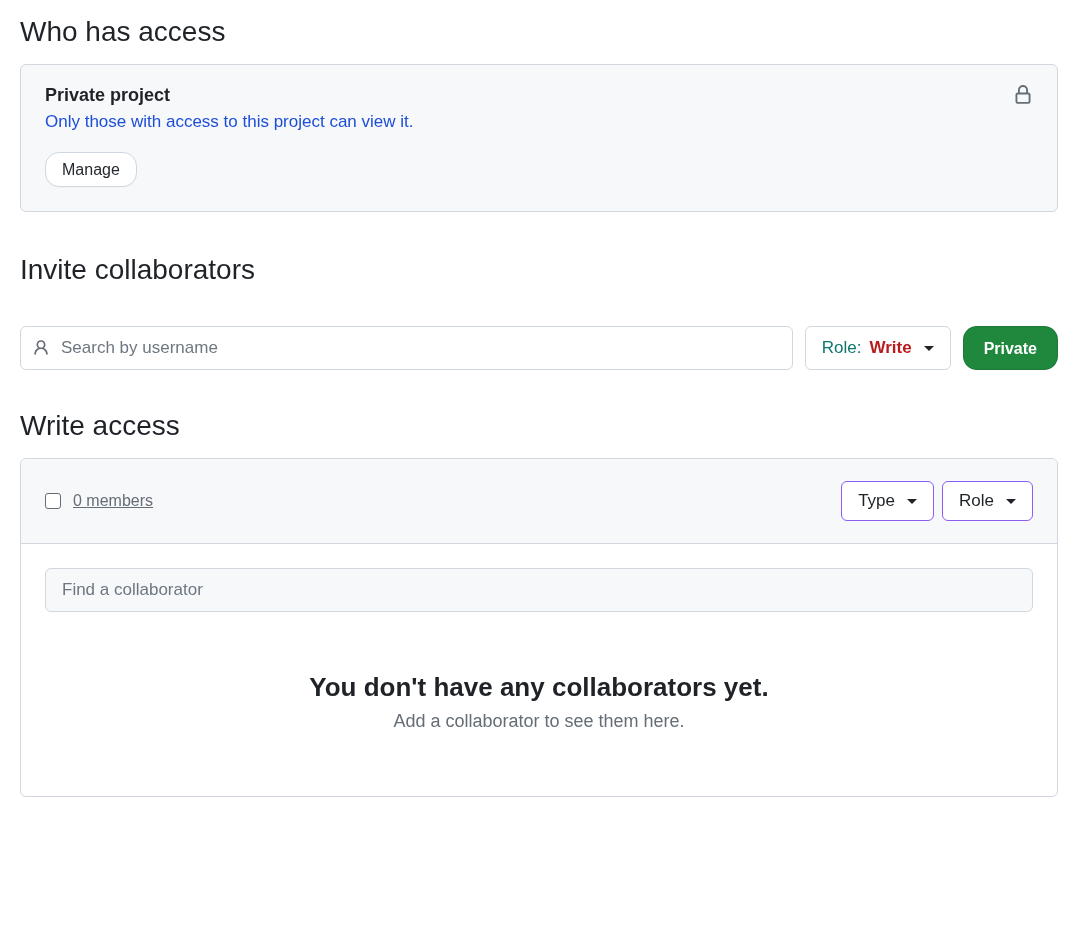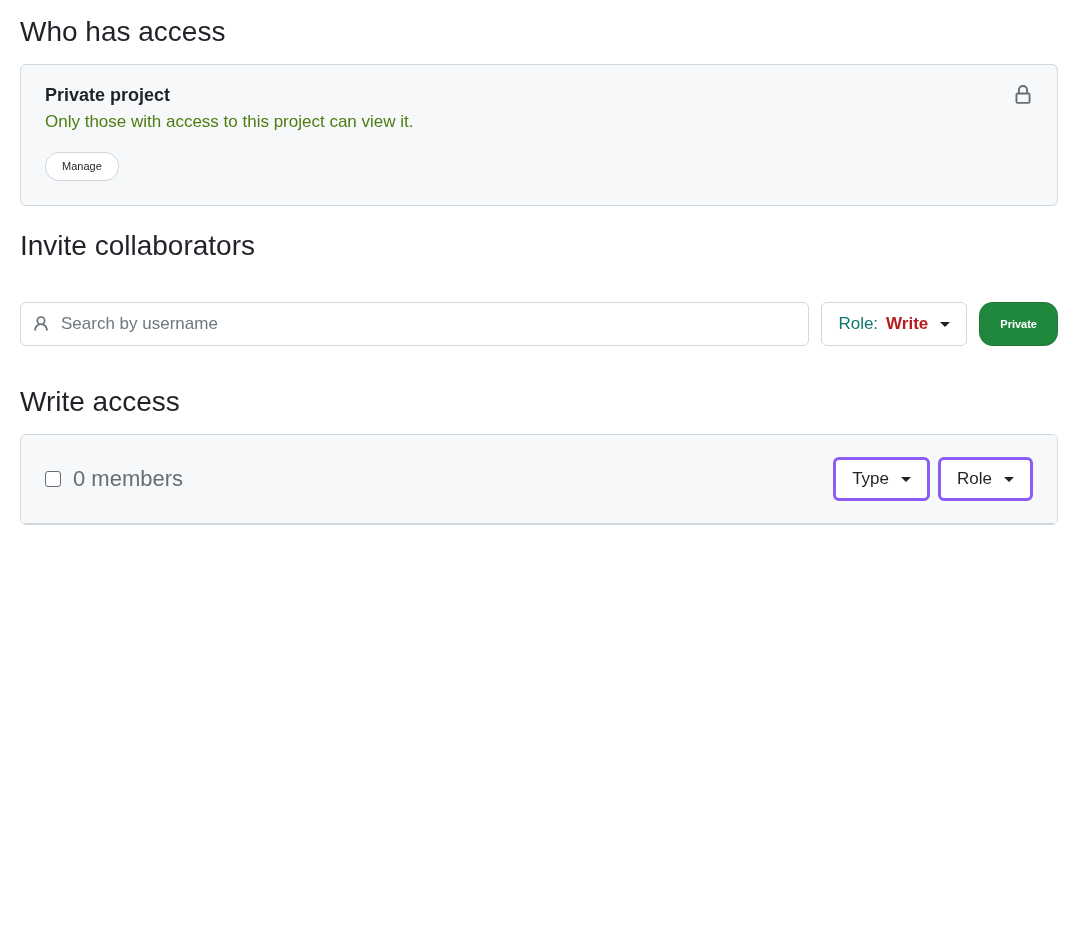--- a/index.html
+++ b/index.html
@@ -16,45 +16,45 @@
     font-weight: 400;
     margin: 0 0 16px 0;
     color: #1f2328;
   }
   .card {
     background: #f6f8fa;
     border: 1px solid #d0d7de;
     border-radius: 6px;
     padding: 20px 12px 24px 24px;
     position: relative;
-    margin-bottom: 24px;
+    margin-bottom: 42px;
   }
   .card-title {
     font-size: 18px;
     font-weight: 600;
     margin: 0 0 6px 0;
     color: #1f2328;
   }
   .card-desc {
-    color: #4d7c0f;
+    color: #1d4ed8;
     font-size: 17px;
     margin: 0 0 20px 0;
   }
   .lock-wrap {
     position: absolute;
     top: 20px;
     right: 24px;
     color: #656d76;
   }
   .btn {
     display: inline-flex;
     align-items: center;
     gap: 6px;
     padding: 7px 16px;
-    font-size: 11px;
+    font-size: 16px;
     font-weight: 500;
     border-radius: 14px;
     border: 1px solid #d0d7de;
     background: #f6f8fa;
     color: #24292e;
     cursor: pointer;
     line-height: 1.2;
   }
   .btn-white {
     background: #ffffff;
@@ -135,34 +135,35 @@
     gap: 12px;
   }
   .checkbox {
     width: 16px; height: 16px;
     border: 1.5px solid #656d76;
     border-radius: 3px;
     background: #ffffff;
     cursor: pointer;
   }
   .members-text {
-    font-size: 22px;
-    color: #656d76;
+    font-size: 16px;
+    color: #656d76;
+    text-decoration: underline;
   }
   .header-right {
     display: flex;
     gap: 8px;
   }
   .filter-btn {
     display: inline-flex;
     align-items: center;
     gap: 8px;
     padding: 9px 16px;
     font-size: 17px;
-    border: 3px solid #8b5cf6;
+    border: 1px solid #8b5cf6;
     border-radius: 6px;
     background: #ffffff;
     cursor: pointer;
     color: #1f2328;
   }
   .panel-body {
     padding: 24px;
   }
   .find-input {
     width: 100%;
@@ -235,13 +236,20 @@
       <div class="filter-btn">
         <span>Type</span>
         <span class="caret"></span>
       </div>
       <div class="filter-btn">
         <span>Role</span>
         <span class="caret"></span>
       </div>
     </div>
   </div>
+  <div class="panel-body">
+    <input class="find-input" type="text" placeholder="Find a collaborator" style="">
+    <div class="empty-state">
+      <p class="empty-title">You don't have any collaborators yet.</p>
+      <p class="empty-sub">Add a collaborator to see them here.</p>
+    </div>
+  </div>
 </div>
 
 </body></html>

